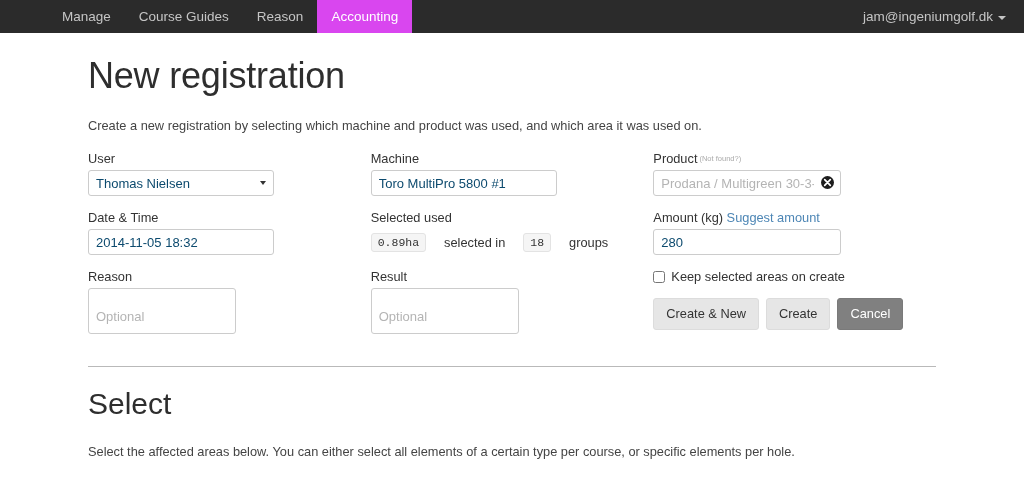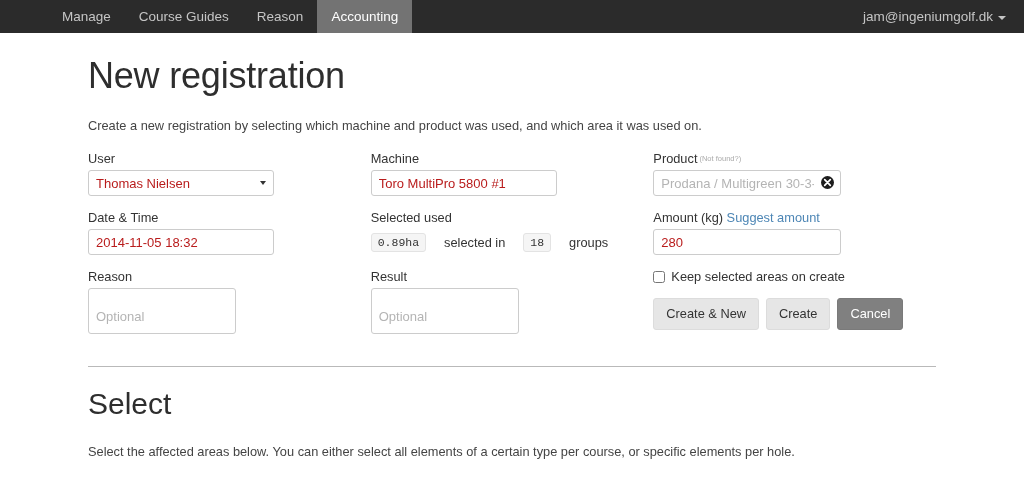--- a/index.html
+++ b/index.html
@@ -24,21 +24,21 @@
   .nav-item {
     display: flex; align-items: center;
     padding: 12px 14px;
     color: #c5c5c5;
     font-size: 13.5px;
     line-height: 33px;
     white-space: nowrap;
     cursor: pointer;
     text-decoration: none;
   }
-  .nav-item.active { background: #737373; color: #ffffff; }
+  .nav-item.active { background: #d946ef; color: #ffffff; }
   .nav-right {
     margin-left: auto;
     display: flex; align-items: center;
     padding-right: 18px;
   }
   .nav-user {
     color: #c5c5c5;
     font-size: 13.5px;
     display: flex; align-items: center; gap: 5px;
     cursor: pointer;
@@ -116,21 +116,21 @@
     text-decoration: none;
     cursor: pointer;
   }
 
   input.fcontrol, select.fcontrol {
     width: 186px;
     height: 26px;
     padding: 3px 7px;
     font-size: 13px;
     font-family: "Liberation Sans", sans-serif;
-    color: #b91c1c;
+    color: #0c4a6e;
     background: #fff;
     border: 1px solid #cccccc;
     border-radius: 3px;
     outline: none;
   }
   .col-2 input.fcontrol { width: 186px; }
   .col-3 input.fcontrol { width: 188px; }
 
   select.fcontrol {
     -webkit-appearance: none;

